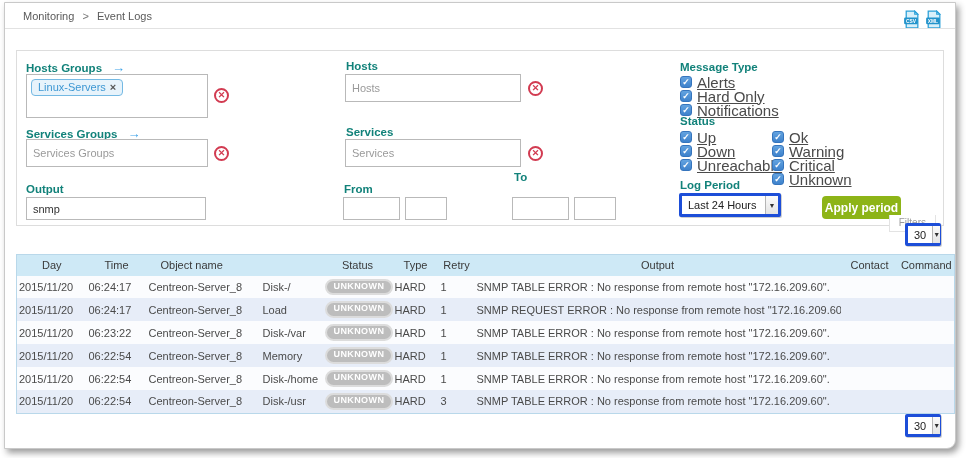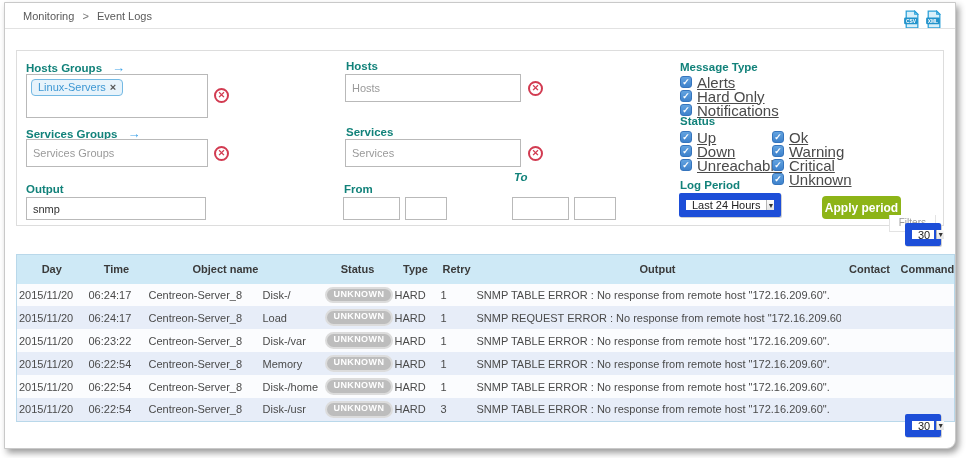--- a/index.html
+++ b/index.html
@@ -42,21 +42,21 @@
 
   
   .cb-group { position:absolute; }
   .cb-row { display:flex; align-items:center; gap:5px; margin-bottom:2px; height:12px; cursor:pointer; }
   .cb { width:12px; height:12px; border-radius:3px; border:1px solid #3675bd;
         background:linear-gradient(#63a3e0,#3e82cc); color:#fff; font-size:9px; font-weight:bold;
         display:flex; align-items:center; justify-content:center; line-height:1; flex:0 0 12px; }
   .cb-label { font-size:15px; color:#4a4a4a; white-space:nowrap;text-decoration:underline; }
 
   
-  .fselect { background:#fff; border:7px solid #1d4ed8; border-radius:2px; display:flex;
+  .fselect { background:#fff; border:3px solid #1d4ed8; border-radius:2px; display:flex;
              align-items:stretch; font-size:11px; color:#222; cursor:pointer;
              box-shadow:1px 1px 0 #cfcfcf; }
   .fselect .val { flex:1; display:flex; align-items:center; padding:0 6px; white-space:nowrap; }
   .fselect .arrow-box { border-left:1px solid #b5b5b5; width:13px; display:flex; align-items:center;
              justify-content:center; font-size:7px; color:#333; background:linear-gradient(#fbfbfb,#e4e4e4); }
 
   .apply-btn { position:absolute; left:805px; top:145px; width:79px; height:23px; background:#8db417;
                border:none; border-radius:4px; color:#fff; font-size:12px; font-weight:600;
                font-family:"Liberation Sans",sans-serif; cursor:pointer; }
 
@@ -64,23 +64,23 @@
                  border-top:none; padding:2px 9px 3px 9px; font-size:10px; color:#9a9a9a; cursor:pointer; }
 
   
   .pager { position:absolute; width:36px; height:23px; }
   .pager-top { right:14px; top:220px; }
   .pager-bottom { right:14px; top:411px; }
 
   
   .table-wrap { position:absolute; left:11px; right:11px; top:251px; }
   table { width:100%; border-collapse:collapse; table-layout:fixed; border:1px solid #b9d8ea; }
-  thead th { background:#cee9f6; color:#3a3a3a; font-size:11px; font-weight:bold; height:29px;
+  thead th { background:#cee9f6; color:#3a3a3a; font-size:11px; font-weight:normal; height:21px;
              padding:0 2px; text-align:center; }
-  thead th.al { text-align:right; padding-left:14px; }
+  thead th.al { text-align:left; padding-left:14px; }
   tbody td { font-size:11px; color:#4a4a4a; padding:3px 2px; text-align:left; height:20px;
              overflow:hidden; white-space:nowrap; }
   tbody td.al { text-align:left; }
   tbody tr:nth-child(odd) { background:#fbfcfe; }
   tbody tr:nth-child(even) { background:#e7edf8; }
   .badge { display:inline-block; background:#bdbdbd; border:2px solid #dcdcdc; color:#fff;
            font-size:9px; font-weight:bold; letter-spacing:.4px; padding:1px 7px 2px 7px;
            border-radius:9px; line-height:1.1; }
 </style>
 </head>
@@ -143,21 +143,21 @@
       <span>Output</span>
     </div>
     <input class="txt" style="left: 9px; top: 146px; width: 180px; height: 23px;" value="snmp">
 
     <div class="flabel" style="left:327px; top:132px;">
       <span>From</span>
     </div>
     <input class="txt" style="left: 326px; top: 146px; width: 57px; height: 23px;">
     <input class="txt" style="left: 388px; top: 146px; width: 42px; height: 23px;">
 
-    <div class="flabel" style="left:497px; top:120px;font-style:italic;">
+    <div class="flabel" style="left:497px; top:120px;">
       <span>To</span>
     </div>
     <input class="txt" style="left: 495px; top: 146px; width: 57px; height: 23px;">
     <input class="txt" style="left: 557px; top: 146px; width: 42px; height: 23px;">
 
     <div class="flabel" style="left:663px; top:10px;">
       <span>Message Type</span>
     </div>
     <div class="cb-group" style="left:663px; top:25px;">
         <div class="cb-row">

